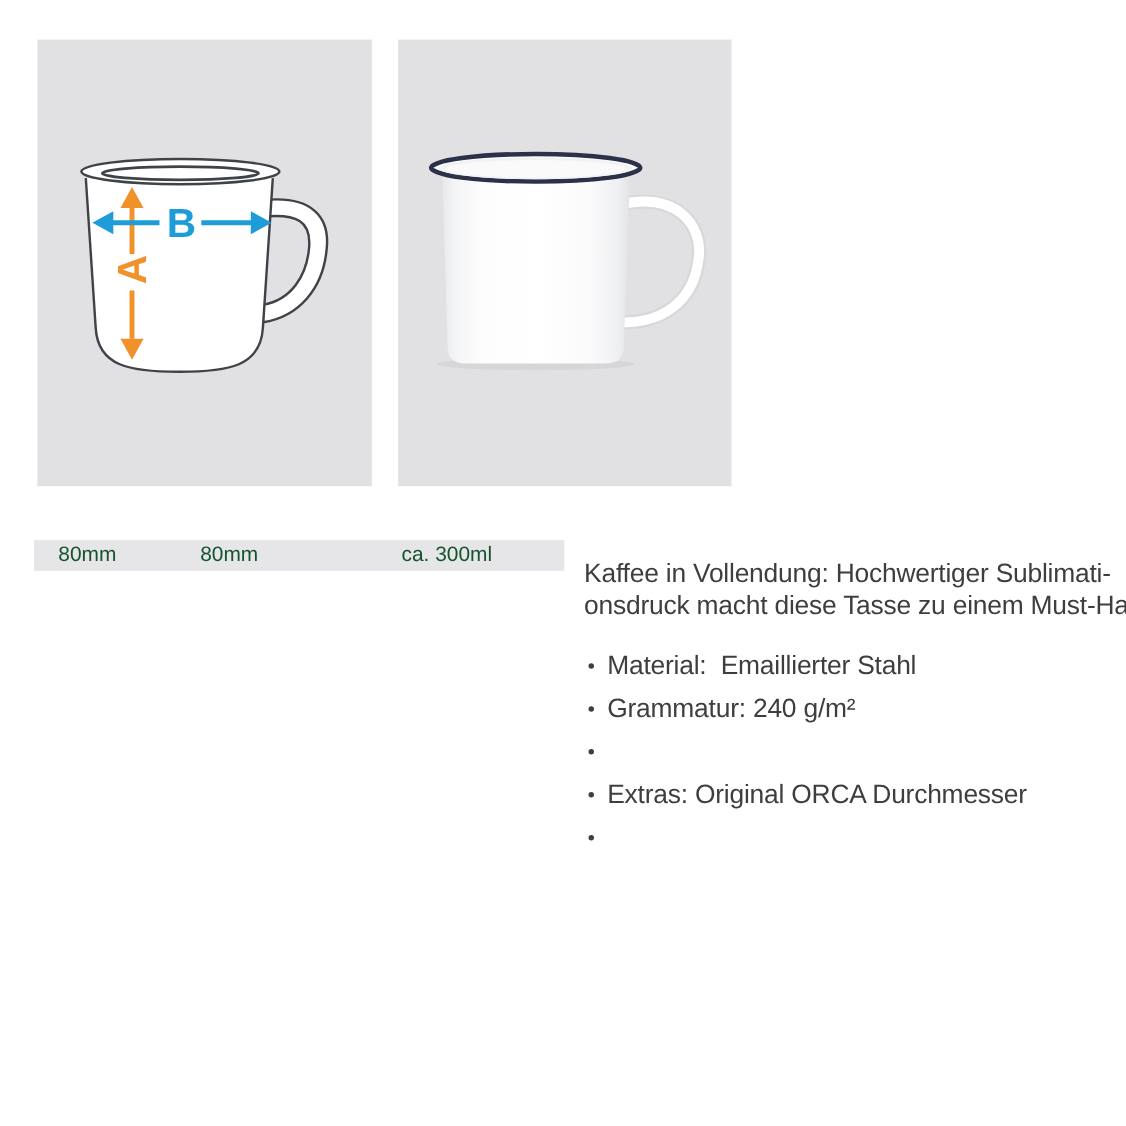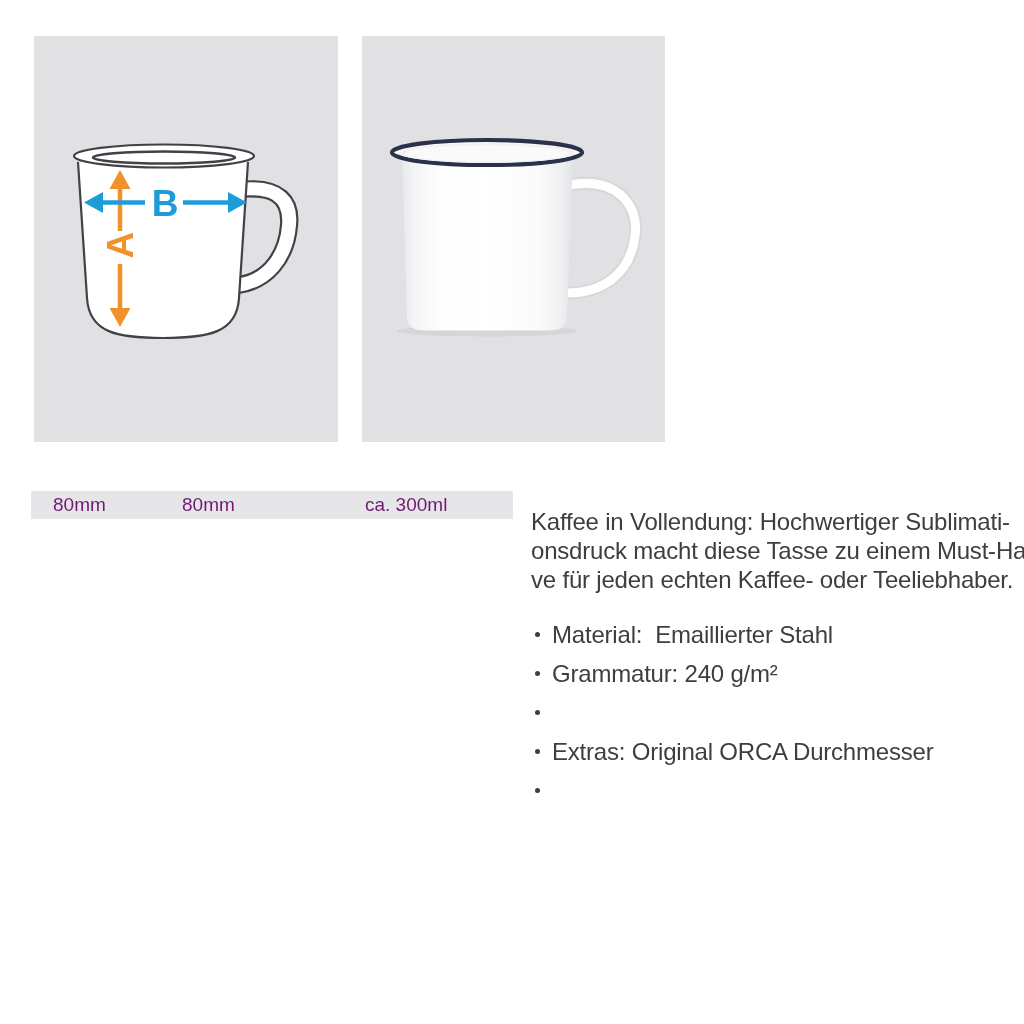--- a/index.html
+++ b/index.html
@@ -14,21 +14,21 @@
     position:absolute; top:36px; height:406px;
     background:#e1e1e3;
   }
   #panel-diagram { left:34px; width:304px; }
   #panel-photo   { left:362px; width:303px; }
 
   
   .size-table { position:absolute; left:31px; top:491px; width:482px; font-size:19px; }
   .trow { display:grid; grid-template-columns:129px 183px 1fr; align-items:center; }
   .trow.head { height:32px; background:#f4f4f5; color:#9d9d9d; }
-  .trow.vals { height:28px; background:#e6e6e8; color:#701a75; }
+  .trow.vals { height:28px; background:#e6e6e8; color:#14532d; }
   .trow > div { padding-left:22px; white-space:nowrap; }
 
   
   .description {
     position:absolute; left:531px; top:507px; width:490px;
     color:#3e3e3e; font-size:24px; line-height:29px; letter-spacing:-0.2px;
   }
   .para div { white-space:pre; }
   .bullets { list-style:none; margin:26px 0 0 0; padding:0; }
   .bullets li { position:relative; height:29px; padding-left:21px;margin-top:10px; }
@@ -105,21 +105,20 @@
     <div>80mm</div>
     <div>80mm</div>
     <div>ca. 300ml</div>
   </div>
 </div>
 
 <div class="description">
   <div class="para">
     <div>Kaffee in Vollendung: Hochwertiger Sublimati-</div>
     <div>onsdruck macht diese Tasse zu einem Must-Ha-</div>
-    <div>ve für jeden echten Kaffee- oder Teeliebhaber.</div>
   </div>
   <ul class="bullets">
     <li><span class="dot"></span><span class="btxt">Material:  Emaillierter Stahl</span></li>
     <li><span class="dot"></span><span class="btxt">Grammatur: 240 g/m²</span></li>
     <li><span class="dot"></span></li>
     <li><span class="dot"></span><span class="btxt">Extras: Original ORCA Durchmesser</span></li>
     <li><span class="dot"></span></li>
   </ul>
 </div>
 

